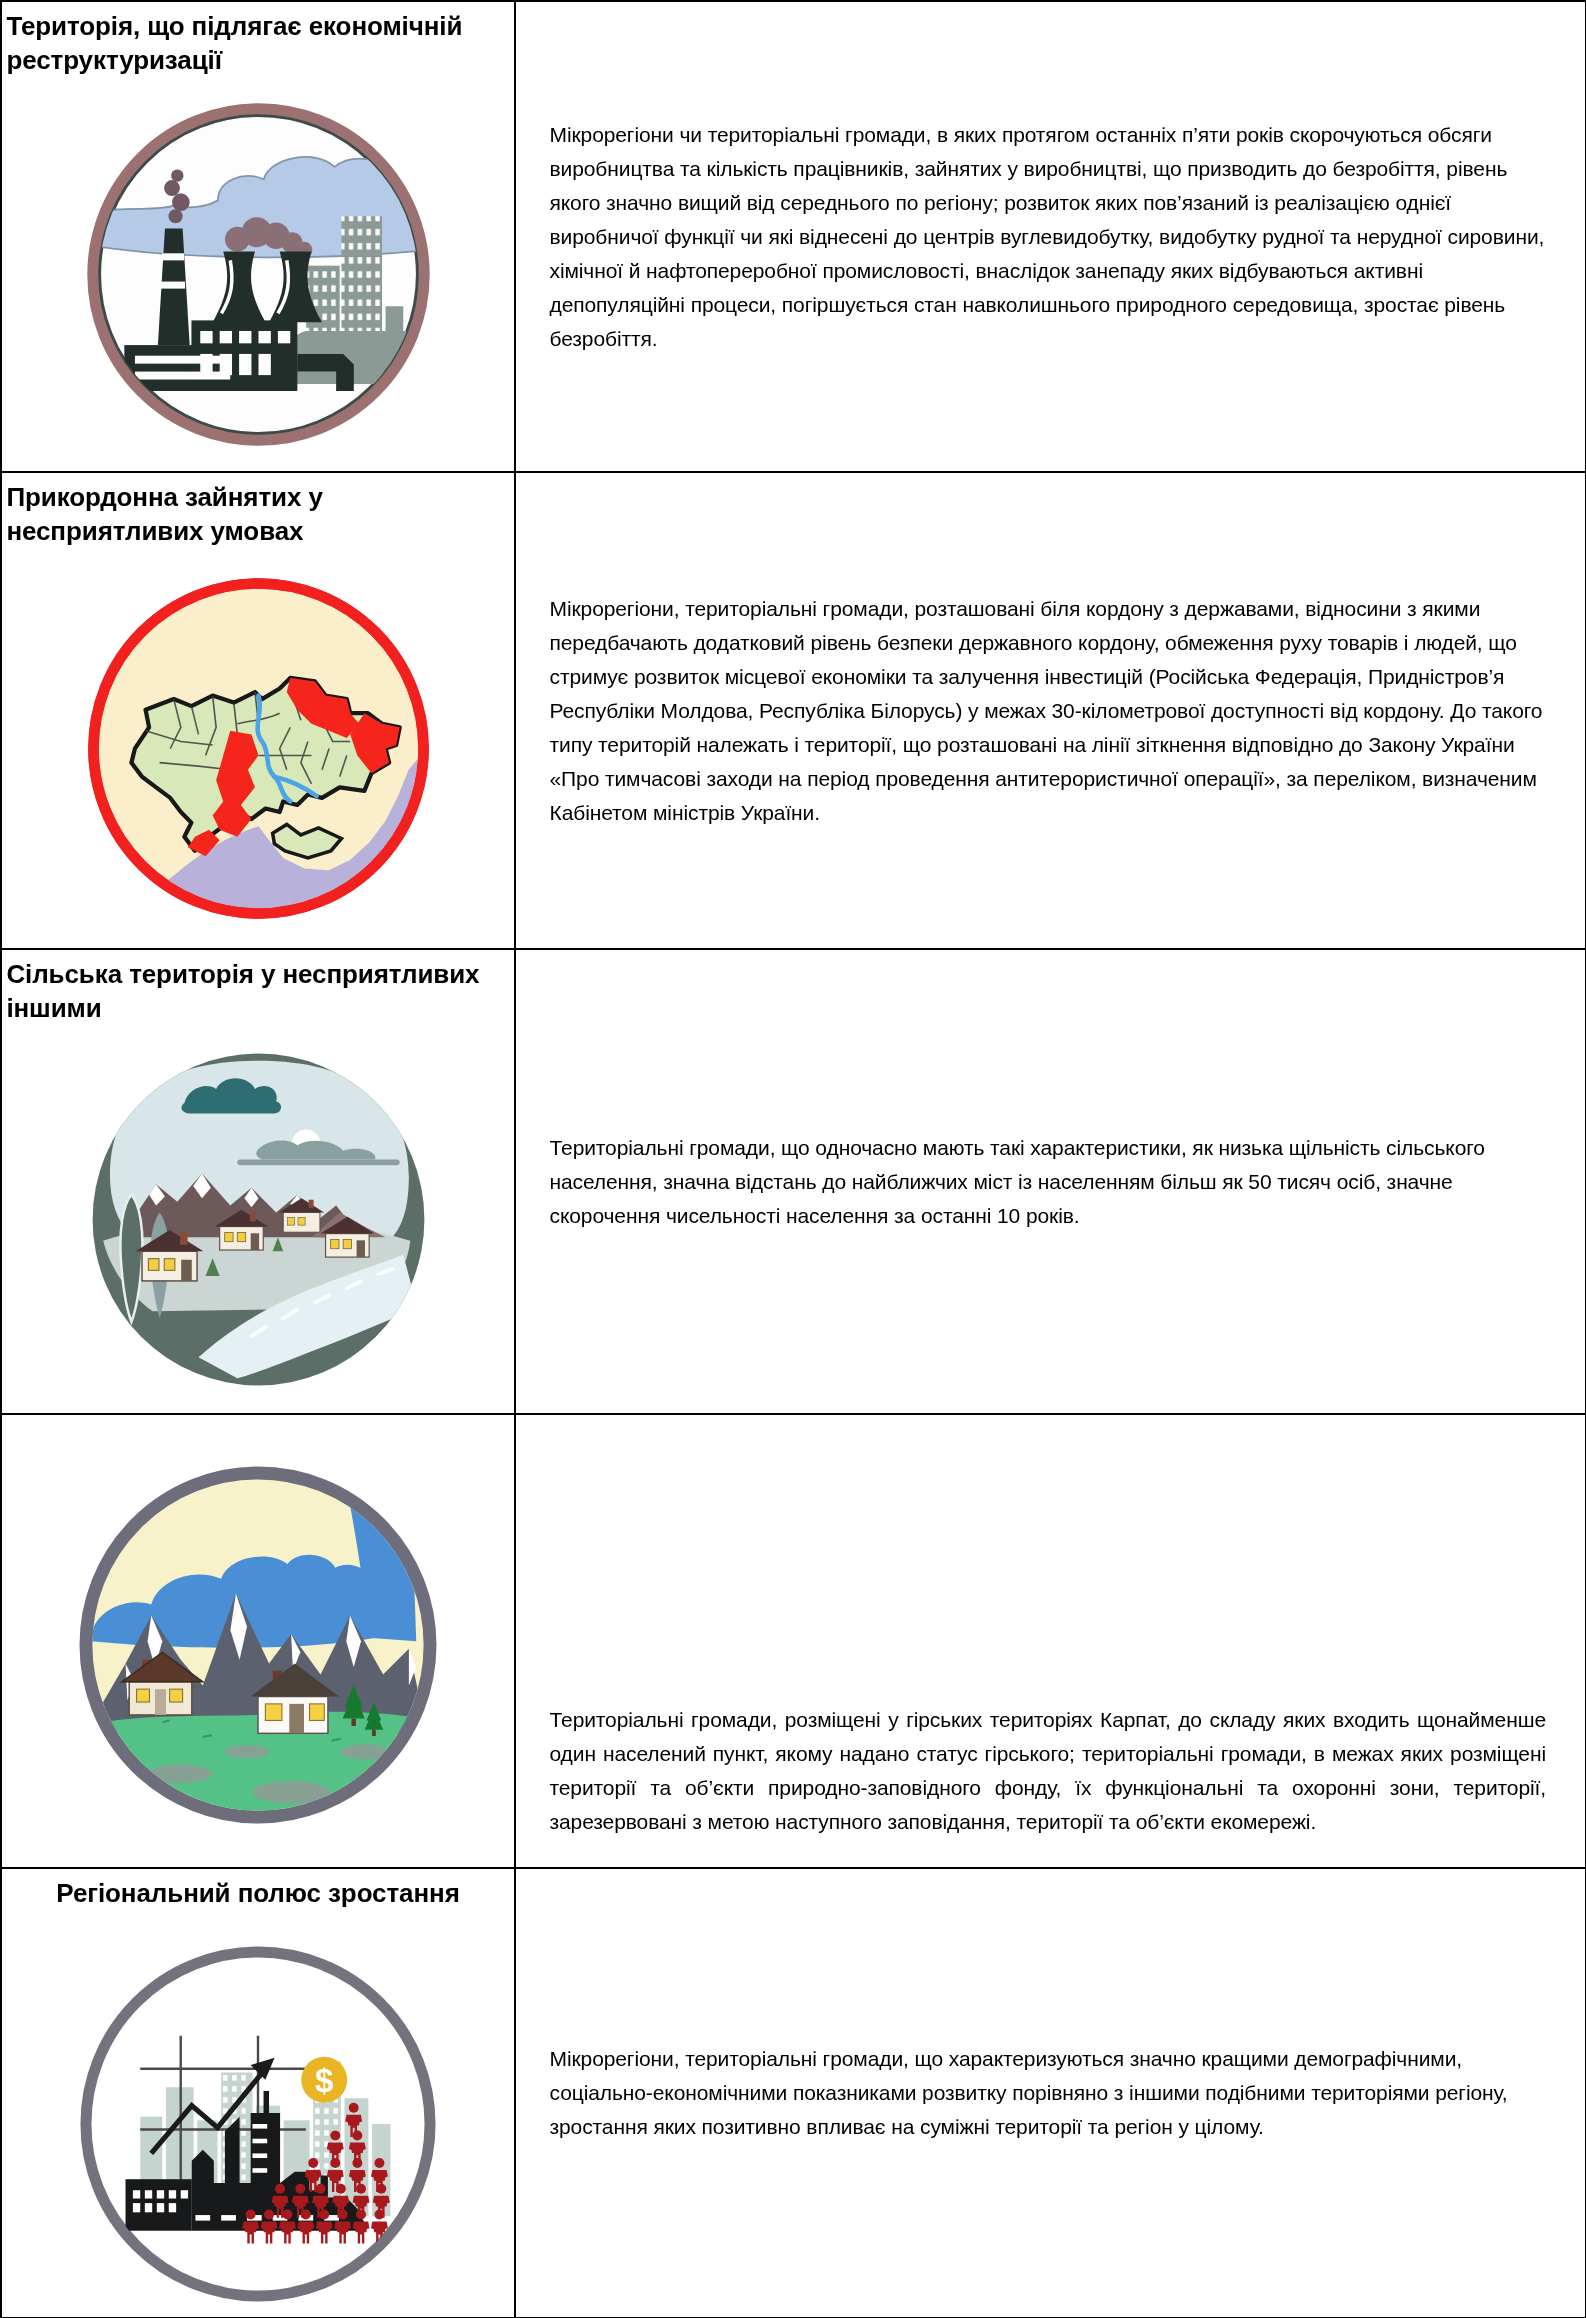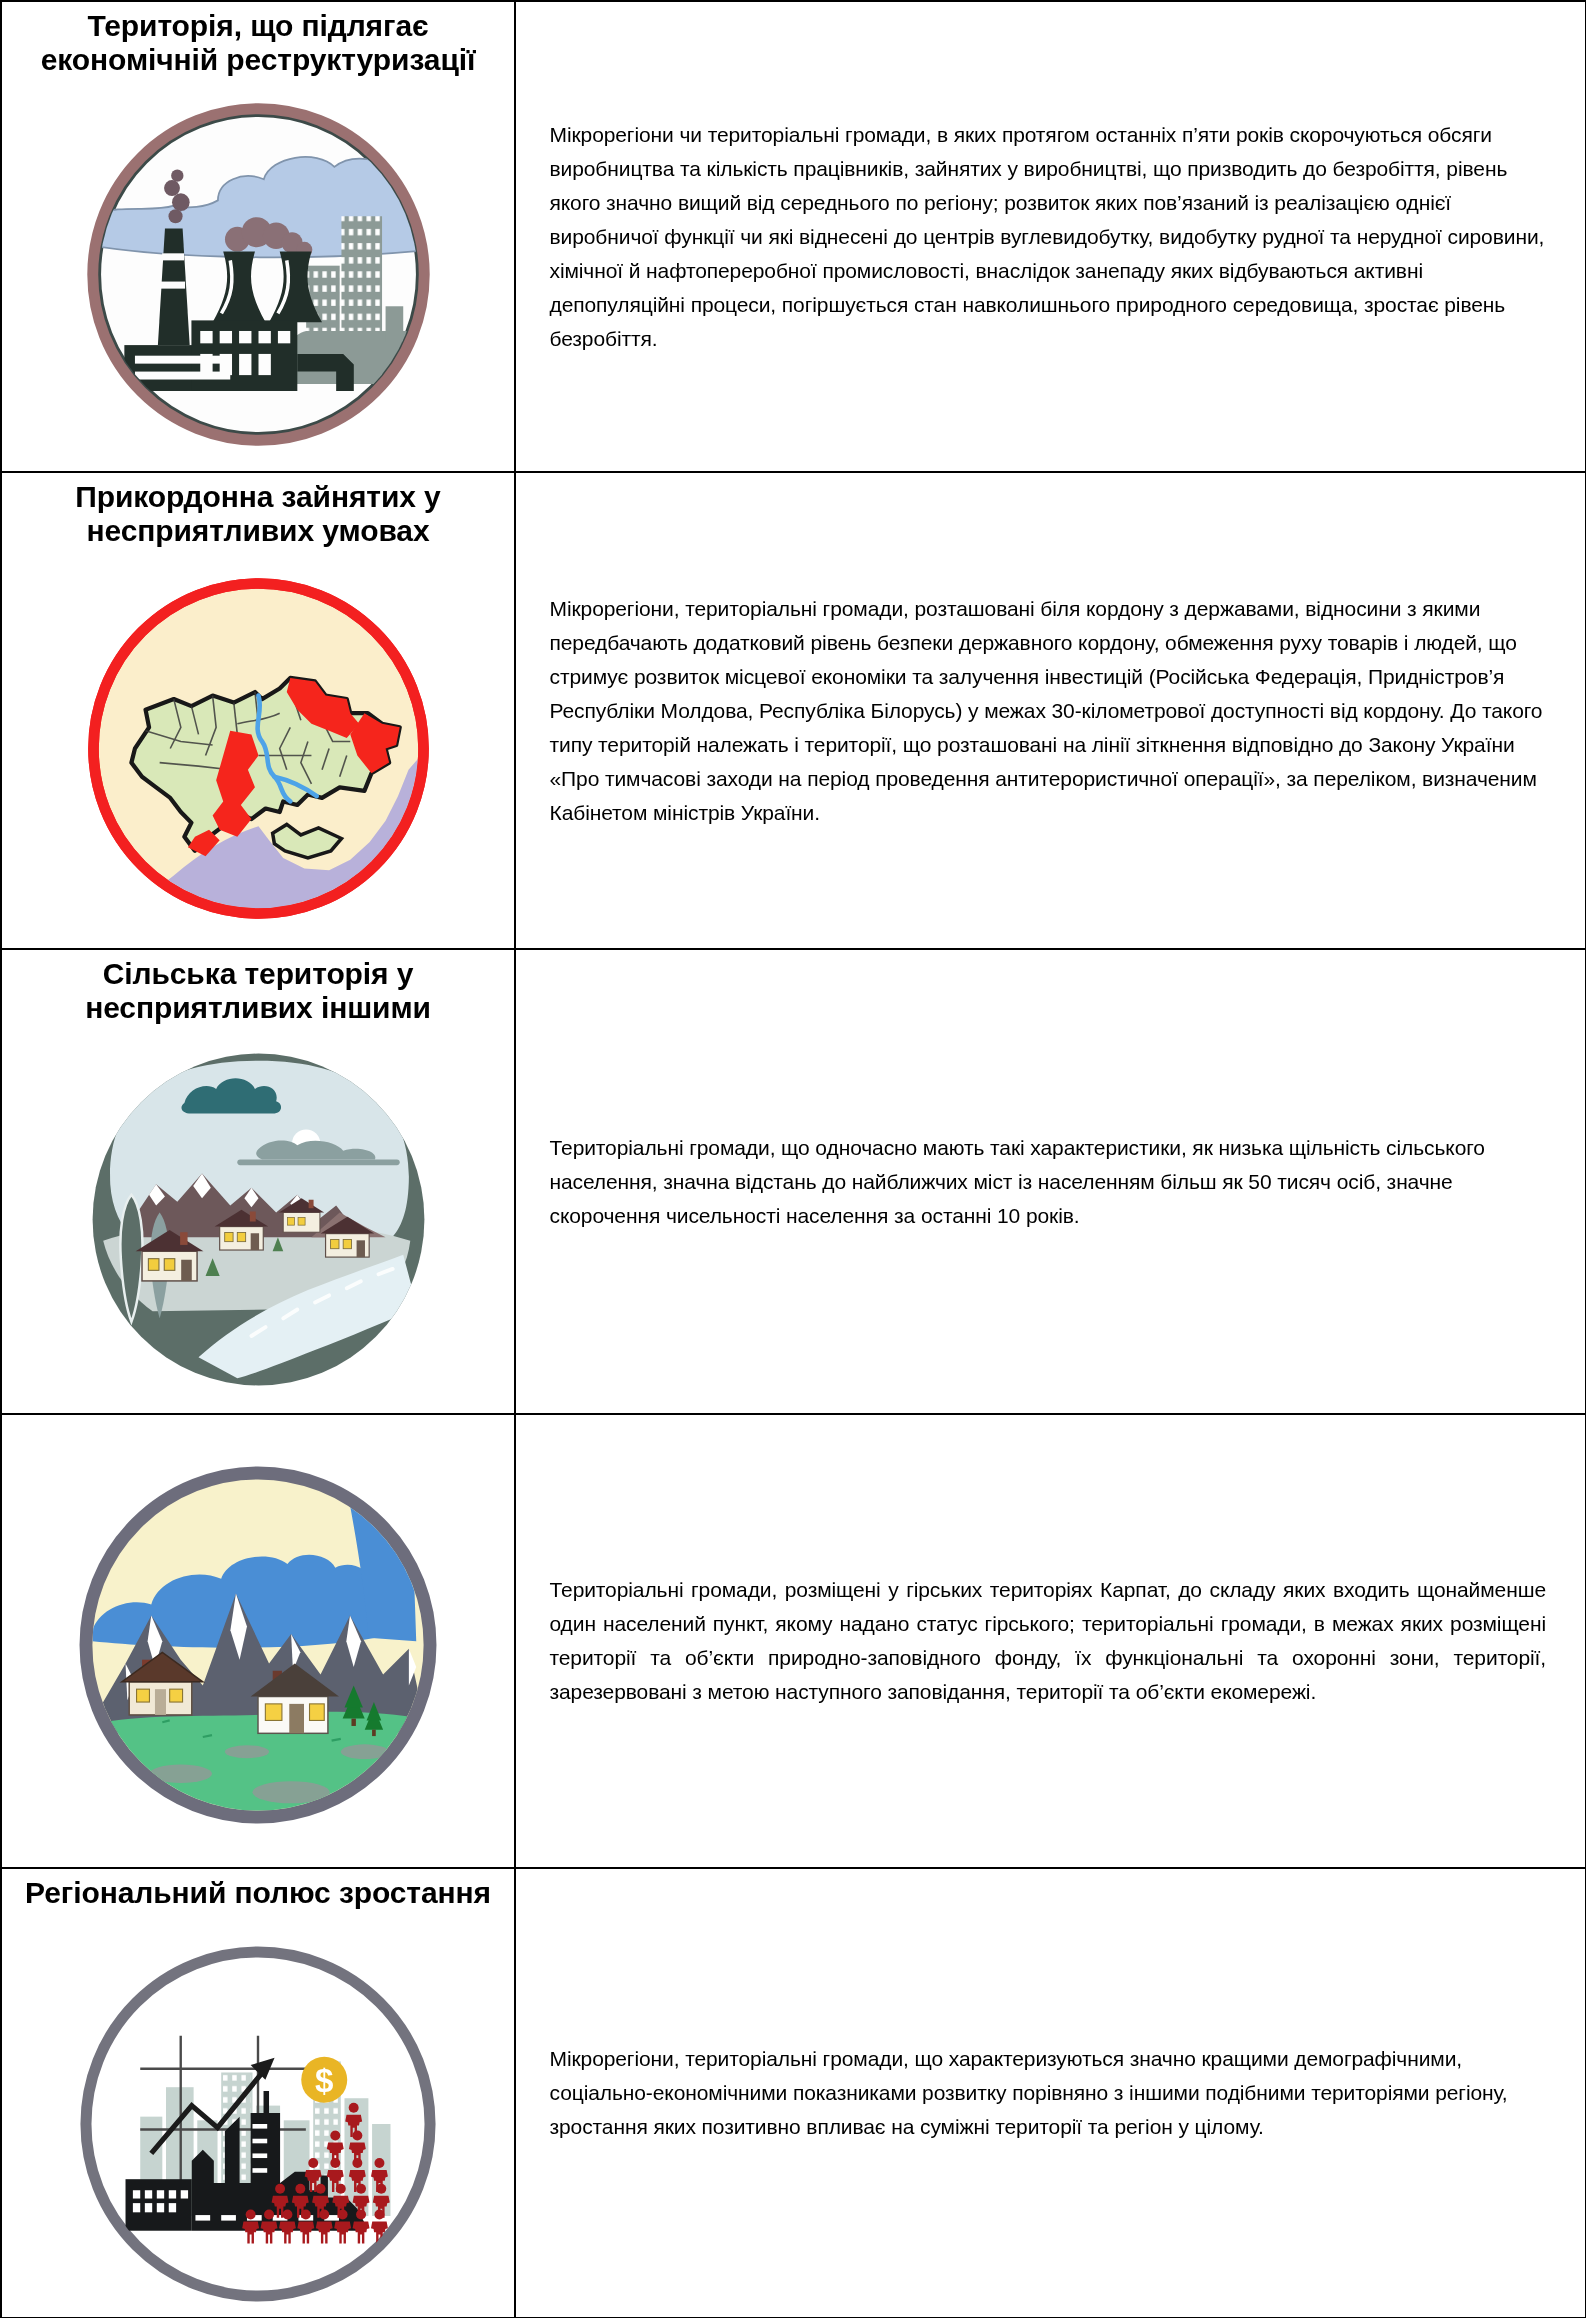--- a/index.html
+++ b/index.html
@@ -6,23 +6,23 @@
   body{width:1587px;height:2319px;font-family:"Liberation Sans",sans-serif;color:#000;}
   .tbl{
     box-sizing:border-box;width:1587px;height:2319px;border:2.9px solid #000;
     display:grid;grid-template-columns:514px 1fr;
     grid-template-rows:471px 477px 465px 454px 1fr;background:#fff;
   }
   .cell{box-sizing:border-box;border-bottom:2.2px solid #000;overflow:hidden;}
   .cell.last{border-bottom:none;gap:20px;}
   .left{border-right:2.2px solid #000;display:flex;flex-direction:column;align-items:center;padding-top:7.3px;}
   .right{display:flex;align-items:center;padding:11.6px 23px 11.6px 17.5px;}
-  .right.top{align-items:center;padding-top:11.6px;}
+  .right.top{align-items:flex-end;padding-top:11.6px;}
   .title{
-    font-weight:bold;font-size:30px;line-height:34px;text-align:center;
+    font-weight:bold;font-size:26px;line-height:34px;text-align:left;
     padding:0 4.4px;letter-spacing:-0.1px;
   }
   .desc{
     margin:16px;font-size:21px;line-height:34px;letter-spacing:-0.1px;text-align:left;
   }
   .desc.just{text-align:justify;}
   .illus{flex:1;width:100%;display:flex;align-items:center;justify-content:center;}
   svg.sz-a{width:353px;height:353px;}
   svg.sz-b{width:368px;height:368px;}
 </style>

